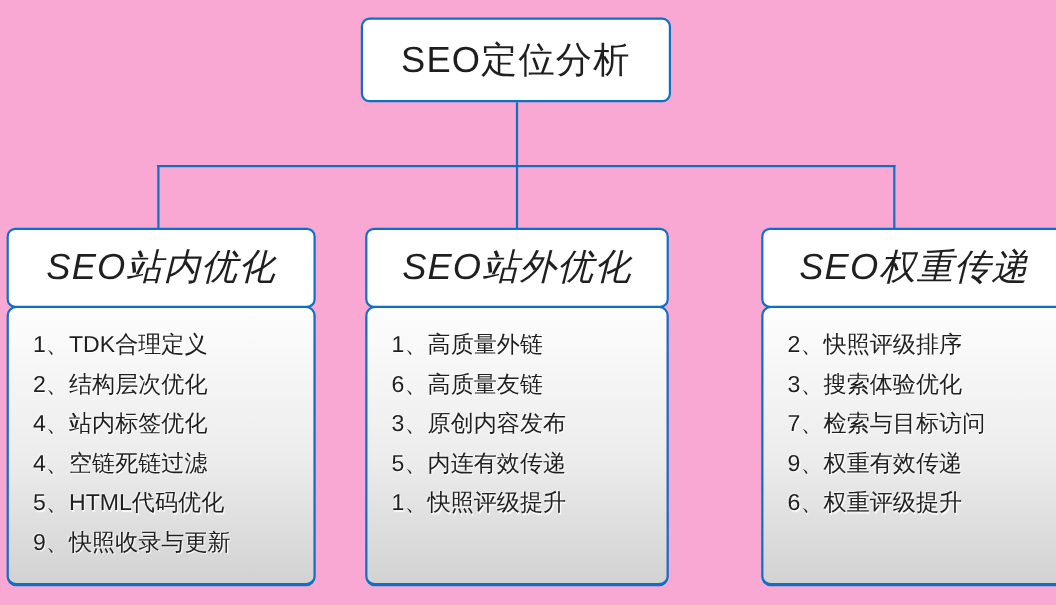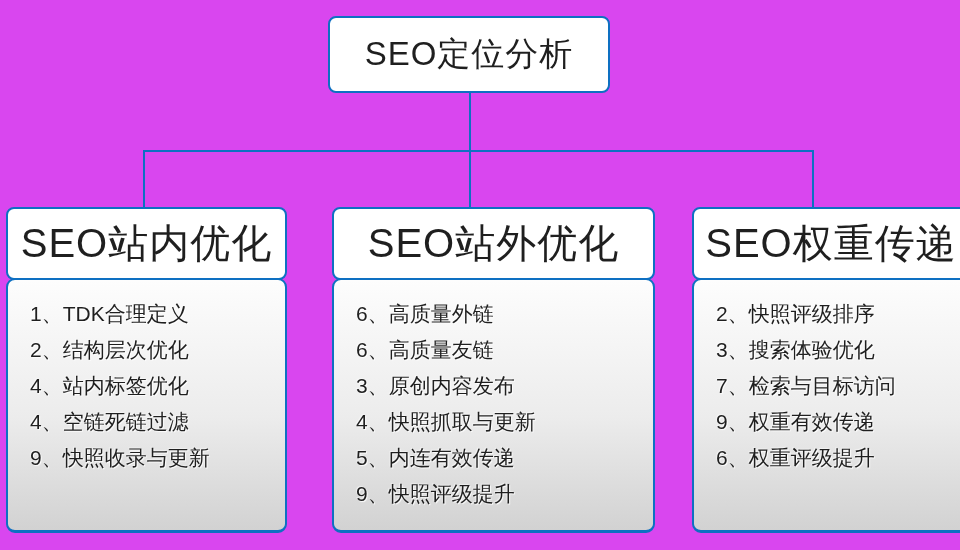--- a/index.html
+++ b/index.html
@@ -6,21 +6,21 @@
     --line:#0e70c2;
     --text:#1f1f1f;
     --grad-top:#fdfdfd;
     --grad-mid:#ececec;
     --grad-bottom:#d2d2d2;
   }
   html,body{margin:0;padding:0;background:#ffffff;}
   .canvas{
     position:relative;
     width:960px;height:550px;
-    background:#d946ef;
+    background:#f9a8d4;
     font-family:"Liberation Sans", sans-serif;
     overflow:hidden;
   }
   .root-box{
     position:absolute;
     left:328px;top:16px;width:282px;height:77px;
     box-sizing:border-box;
     border:2px solid var(--line);
     border-radius:8px;
     background:#ffffff;
@@ -39,24 +39,25 @@
   .header-box{
     box-sizing:border-box;
     height:73px;
     border:2px solid var(--line);
     border-radius:8px;
     background:#ffffff;
     display:flex;align-items:center;justify-content:center;
     position:relative;z-index:2;
   }
   .header-box .title{
-    font-size:40px;
+    font-size:33px;
     color:var(--text);
     letter-spacing:1px;
     white-space:nowrap;
+    font-style:italic;
   }
   .list-box{
     box-sizing:border-box;
     margin-top:-2px;
     height:255px;
     border:2px solid var(--line);
     border-bottom-width:3px;
     border-radius:9px;
     background:linear-gradient(180deg, var(--grad-top) 0%, var(--grad-mid) 55%, var(--grad-bottom) 100%);
     padding:16px 0 0 22px;
@@ -87,35 +88,35 @@
 
   <div class="column" style="left:6px;width:281px;">
     <div class="header-box">
       <span class="title">SEO站内优化</span>
     </div>
     <div class="list-box">
       <div class="list-item">1、TDK合理定义</div>
       <div class="list-item">2、结构层次优化</div>
       <div class="list-item">4、站内标签优化</div>
       <div class="list-item">4、空链死链过滤</div>
+      <div class="list-item">5、HTML代码优化</div>
       <div class="list-item">9、快照收录与更新</div>
     </div>
   </div>
 
-  <div class="column" style="left:332px;width:323px;">
+  <div class="column" style="left:332px;width:276px;">
     <div class="header-box">
       <span class="title">SEO站外优化</span>
     </div>
     <div class="list-box">
-      <div class="list-item">6、高质量外链</div>
+      <div class="list-item">1、高质量外链</div>
       <div class="list-item">6、高质量友链</div>
       <div class="list-item">3、原创内容发布</div>
-      <div class="list-item">4、快照抓取与更新</div>
       <div class="list-item">5、内连有效传递</div>
-      <div class="list-item">9、快照评级提升</div>
+      <div class="list-item">1、快照评级提升</div>
     </div>
   </div>
 
   <div class="column" style="left:692px;width:278px;">
     <div class="header-box">
       <span class="title">SEO权重传递</span>
     </div>
     <div class="list-box">
       <div class="list-item">2、快照评级排序</div>
       <div class="list-item">3、搜索体验优化</div>

